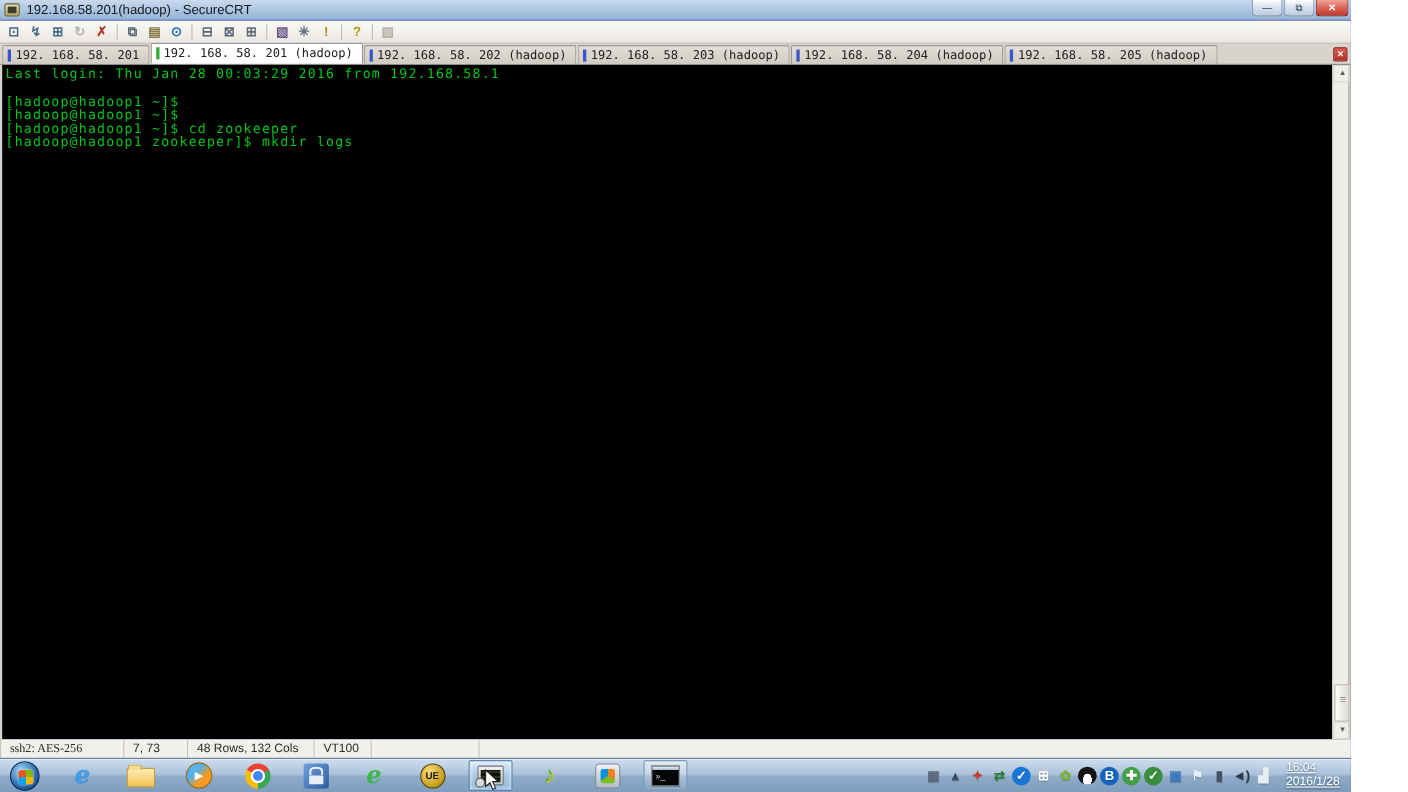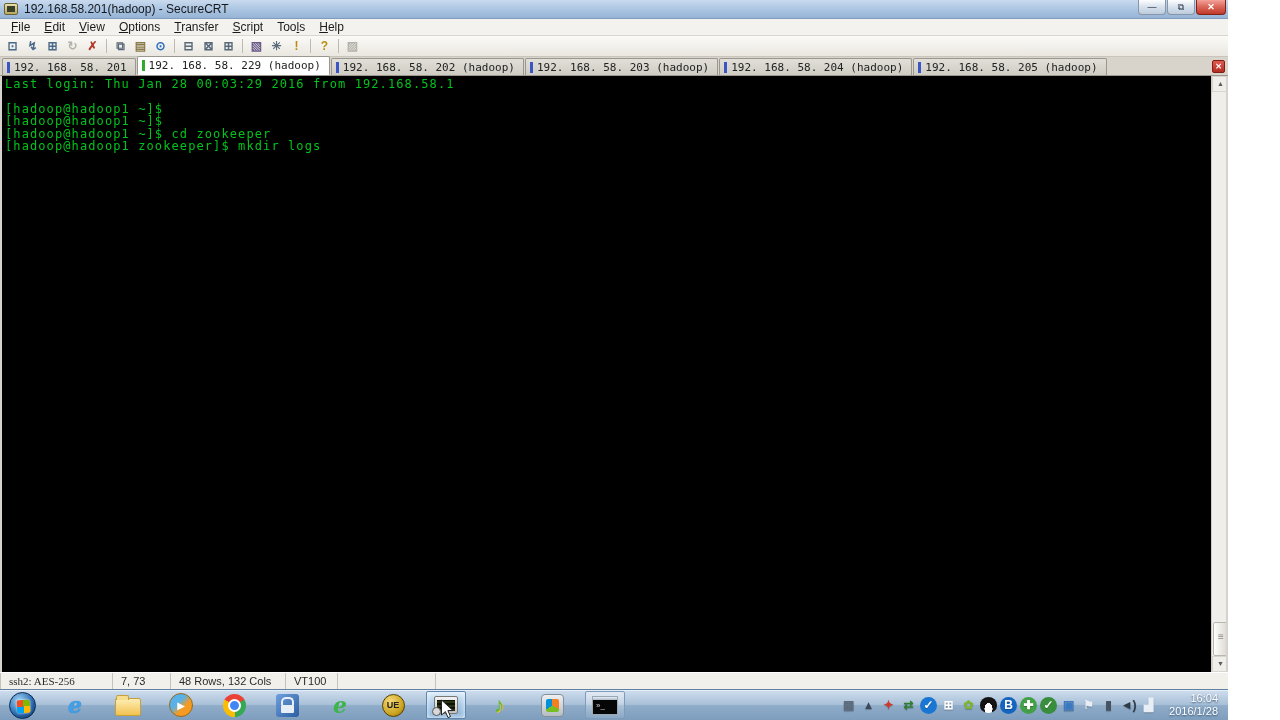--- a/index.html
+++ b/index.html
@@ -86,52 +86,41 @@
   .i-vmware { width:23px; height:23px; border-radius:4px; background:linear-gradient(#eef0f2,#b4bcc4); border:1px solid #858f98; display:flex; align-items:center; justify-content:center; }
   .i-vmware::after { content:""; width:13px; height:13px; border-radius:2px; background:conic-gradient(#f38020 0 33%,#78be20 0 66%,#0091da 0); }
   .i-cmd { width:26px; height:19px; background:#060606; border:1px solid #9aa7b4; position:relative; }
   .i-cmd::before { content:""; position:absolute; left:0; right:0; top:0; height:3px; background:linear-gradient(#e7edf4,#a8b8c9); }
   .i-cmd::after { content:"»_"; position:absolute; left:3px; top:5px; font-size:8px; line-height:8px; color:#cfd6dd; }
 
   .tray { margin-left:auto; display:flex; align-items:center; gap:3px; }
   .tray-i { min-width:17px; height:17px; display:flex; align-items:center; justify-content:center; font-size:12px; font-weight:bold;
             color:var(--c,#dfe8f2); background:var(--bg,transparent); border-radius:50%; border:none; text-shadow:0 1px 1px rgba(0,0,0,.25); }
   .i-qq { width:13px; height:16px; background:radial-gradient(ellipse at 50% 74%, #ffffff 0 33%, #141414 34%); border-radius:50% 50% 46% 46%; }
-  .clock { margin-left:6px; text-align:right; color:#fff; font-size:11px; line-height:13px; text-shadow:0 1px 2px #33506d; padding:0 6px; }
+  .clock { margin-left:6px; text-align:left; color:#fff; font-size:11px; line-height:13px; text-shadow:0 1px 2px #33506d; padding:0 6px;text-decoration:underline; }
 
   
   .mouse { position:absolute; left:440px; top:699px; z-index:99; pointer-events:none; }
 </style>
 </head>
 <body>
 
 <div class="screen">
 
   <div class="titlebar">
     <span class="app-ico"></span>
     <span class="title">192.168.58.201(hadoop) - SecureCRT</span>
     <div class="winbtns">
 
     <button class="wbtn">—</button>
         <button class="wbtn">⧉</button>
         <button class="wbtn close">✕</button>
       </div>
   </div>
 
-  <div class="menubar">
-
-  <span class="menu-item"><u>F</u>ile</span>
-      <span class="menu-item"><u>E</u>dit</span>
-      <span class="menu-item"><u>V</u>iew</span>
-      <span class="menu-item"><u>O</u>ptions</span>
-      <span class="menu-item"><u>T</u>ransfer</span>
-      <span class="menu-item"><u>S</u>cript</span>
-      <span class="menu-item">Too<u>l</u>s</span>
-      <span class="menu-item"><u>H</u>elp</span>
-    </div>
 
   <div class="toolbar">
 
   <span class="tbtn" style="--c: #4a6a8a;">⊡</span>
       <span class="tbtn" style="--c: #4a6a8a;">↯</span>
       <span class="tbtn" style="--c: #4a6a8a;">⊞</span>
       <span class="tbtn disabled">↻</span>
       <span class="tbtn" style="--c: #b33a2a;">✗</span>
       <span class="tbtn sep"></span>
       <span class="tbtn" style="--c: #5a6a7a;">⧉</span>
@@ -151,21 +140,21 @@
       <span class="tbtn disabled">▨</span>
     </div>
 
   <div class="tabbar">
     <div style="display:flex;align-items:flex-end;">
 
     <div class="tab" style="--c: #3a56c4;">
           <span>192. 168. 58. 201</span>
         </div>
         <div class="tab active" style="--c: #2eaa2e;">
-          <span>192. 168. 58. 229 (hadoop)</span>
+          <span>192. 168. 58. 201 (hadoop)</span>
         </div>
         <div class="tab" style="--c: #3a56c4;">
           <span>192. 168. 58. 202 (hadoop)</span>
         </div>
         <div class="tab" style="--c: #3a56c4;">
           <span>192. 168. 58. 203 (hadoop)</span>
         </div>
         <div class="tab" style="--c: #3a56c4;">
           <span>192. 168. 58. 204 (hadoop)</span>
         </div>

